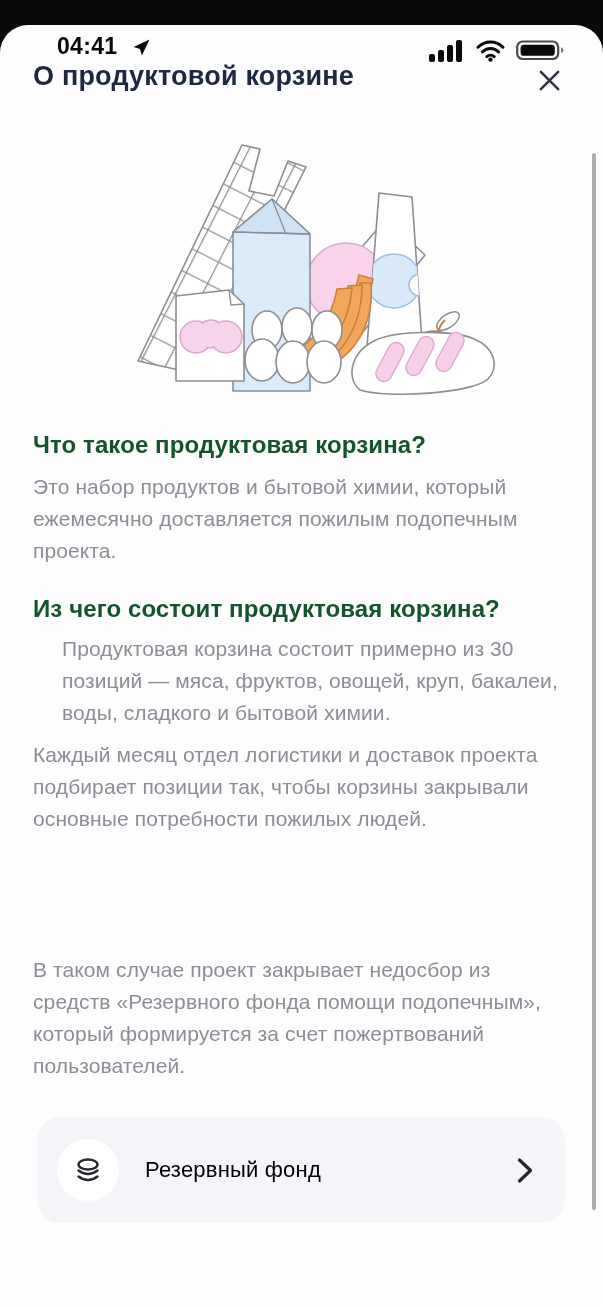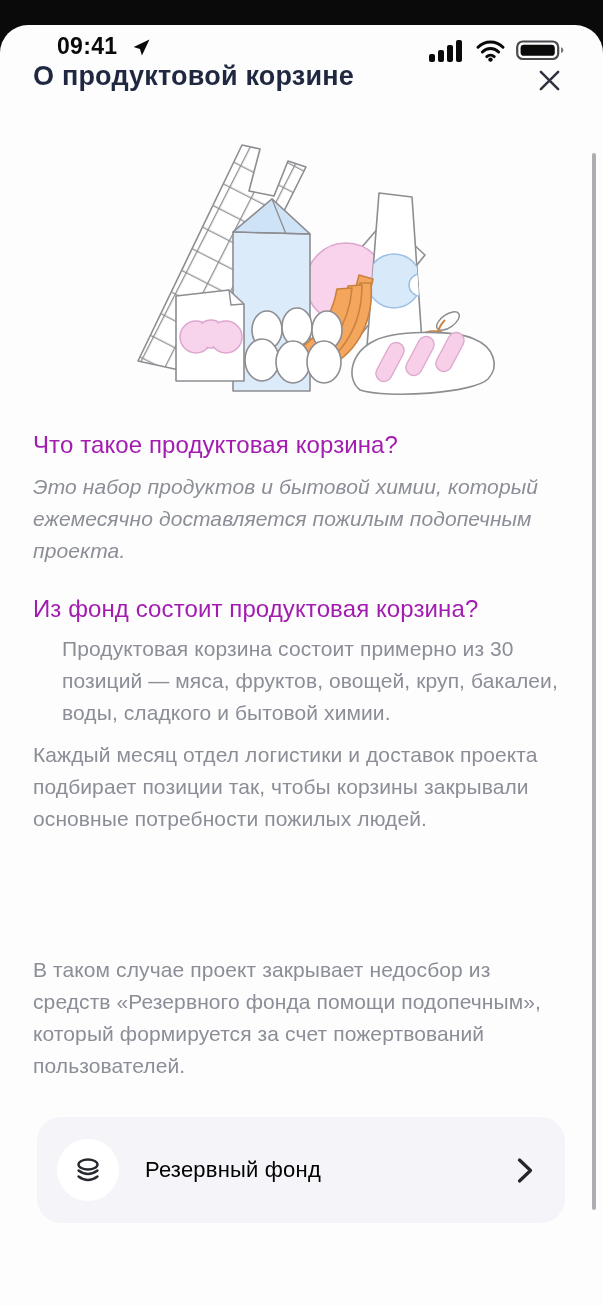--- a/index.html
+++ b/index.html
@@ -29,28 +29,28 @@
   }
   .close-btn {
     position:absolute; right:5px; top:4px; width:32px; height:32px;
     background:none; border:none; cursor:pointer; padding:3px;
   }
   
   .illustration { position:absolute; top:108px; left:122px; width:380px; height:266px; }
   
   .sec-heading {
     position:absolute; left:33px; width:510px;
-    font-size:24px; font-weight:400; color:#a21caf; line-height:38px; letter-spacing:.1px;
+    font-size:24px; font-weight:700; color:#14532d; line-height:38px; letter-spacing:.1px;
   }
   .para {
     position:absolute; left:33px; width:535px;
     font-size:21px; font-weight:400; color:#8b8e96; line-height:32px; letter-spacing:.1px;
   }
   .h-s1 { top:401px; }
-  .p-s1 { top:446px;font-style:italic; }
+  .p-s1 { top:446px; }
   .h-s2 { top:565px; }
   .p-s2a { top:608px;margin-left:29px; }
   .p-s2b { top:714px; }
   .h-s3 { top:846px; }
   .p-s3 { top:929px; }
   
   .fund-card {
     position:absolute; top:1092px; left:37px; width:528px; height:106px;
     background:#f5f4f8; border-radius:24px;
     display:flex; align-items:center; cursor:pointer;
@@ -71,21 +71,21 @@
     position:absolute; right:7px; top:128px; width:4px; height:1057px;
     background:#a0a0a5; border-radius:3px; opacity:.85;
   }
 </style>
 </head>
 <body>
 
 <div class="sheet">
 
   <div class="statusbar">
-    <span class="sb-time">09:41</span>
+    <span class="sb-time">04:41</span>
     <span class="sb-loc">
       <svg width="21" height="21" viewBox="0 0 20 20">
           <path d="M2.5 9.6 L17.6 2.4 L10.4 17.5 L8.5 11.4 Z" fill="#0a0a0a"></path>
         </svg>
     </span>
     <span class="sb-right">
       <span>
         <svg width="36" height="23" viewBox="0 0 36 23">
           <rect x="0" y="15" width="6" height="8" rx="2" fill="#0a0a0a"></rect>
           <rect x="9" y="11" width="6" height="12" rx="2" fill="#0a0a0a"></rect>
@@ -201,21 +201,21 @@
           <rect x="-8" y="-21" width="16" height="42" rx="8" transform="translate(298,223) rotate(28)"></rect>
           <rect x="-8" y="-21" width="16" height="42" rx="8" transform="translate(328,219) rotate(28)"></rect>
         </g>
       </g>
     </svg>
   </div>
 
   <h2 class="sec-heading h-s1">Что такое продуктовая корзина?</h2>
   <p class="para p-s1">Это набор продуктов и бытовой химии, который ежемесячно доставляется пожилым подопечным проекта.</p>
 
-  <h2 class="sec-heading h-s2">Из фонд состоит продуктовая корзина?</h2>
+  <h2 class="sec-heading h-s2">Из чего состоит продуктовая корзина?</h2>
   <p class="para p-s2a">Продуктовая корзина состоит примерно из 30 позиций — мяса, фруктов, овощей, круп, бакалеи, воды, сладкого и бытовой химии.</p>
   <p class="para p-s2b">Каждый месяц отдел логистики и доставок проекта подбирает позиции так, чтобы корзины закрывали основные потребности пожилых людей.</p>
 
   <p class="para p-s3">В таком случае проект закрывает недосбор из средств «Резервного фонда помощи подопечным», который формируется за счет пожертвований пользователей.</p>
 
   <button class="fund-card">
     <span class="fund-icon-circle">
       <svg width="30" height="30" viewBox="0 0 30 30" fill="none">
         <ellipse cx="15" cy="9.5" rx="9.5" ry="5" stroke="#27292f" stroke-width="2.4"></ellipse>
         <path d="M5.5 15.5 Q15 22.5 24.5 15.5" stroke="#27292f" stroke-width="2.4" stroke-linecap="round"></path>

